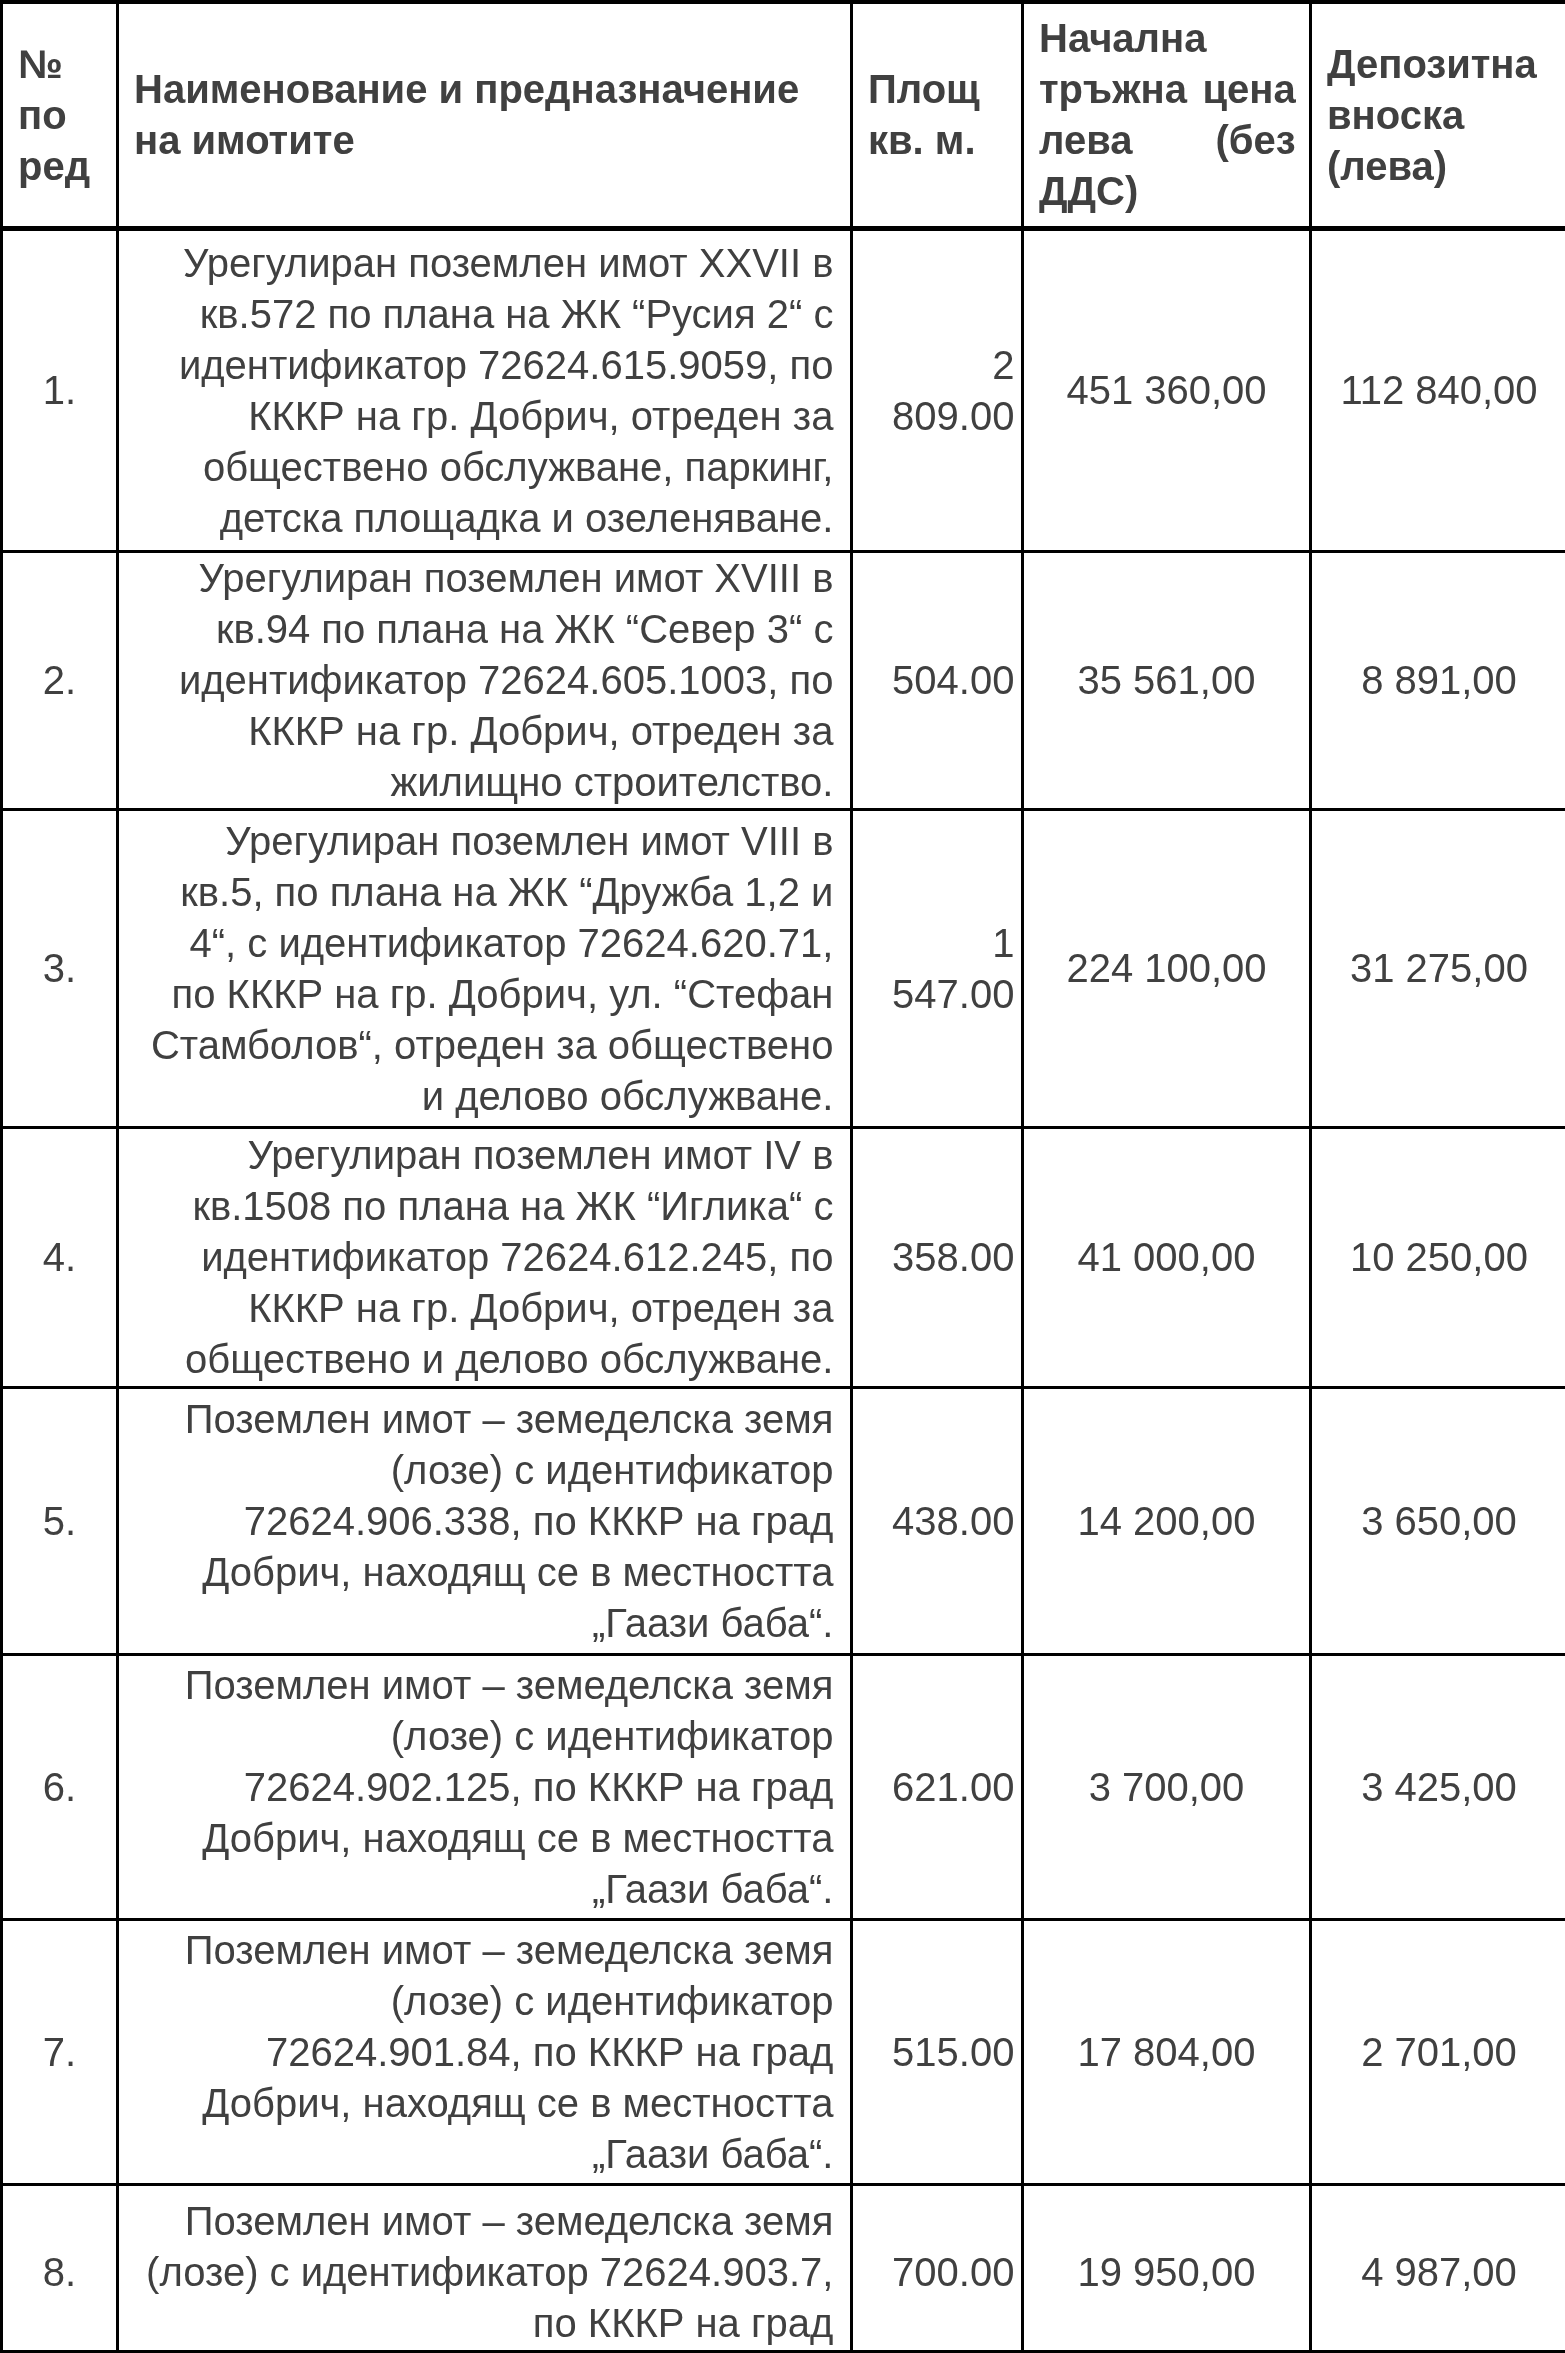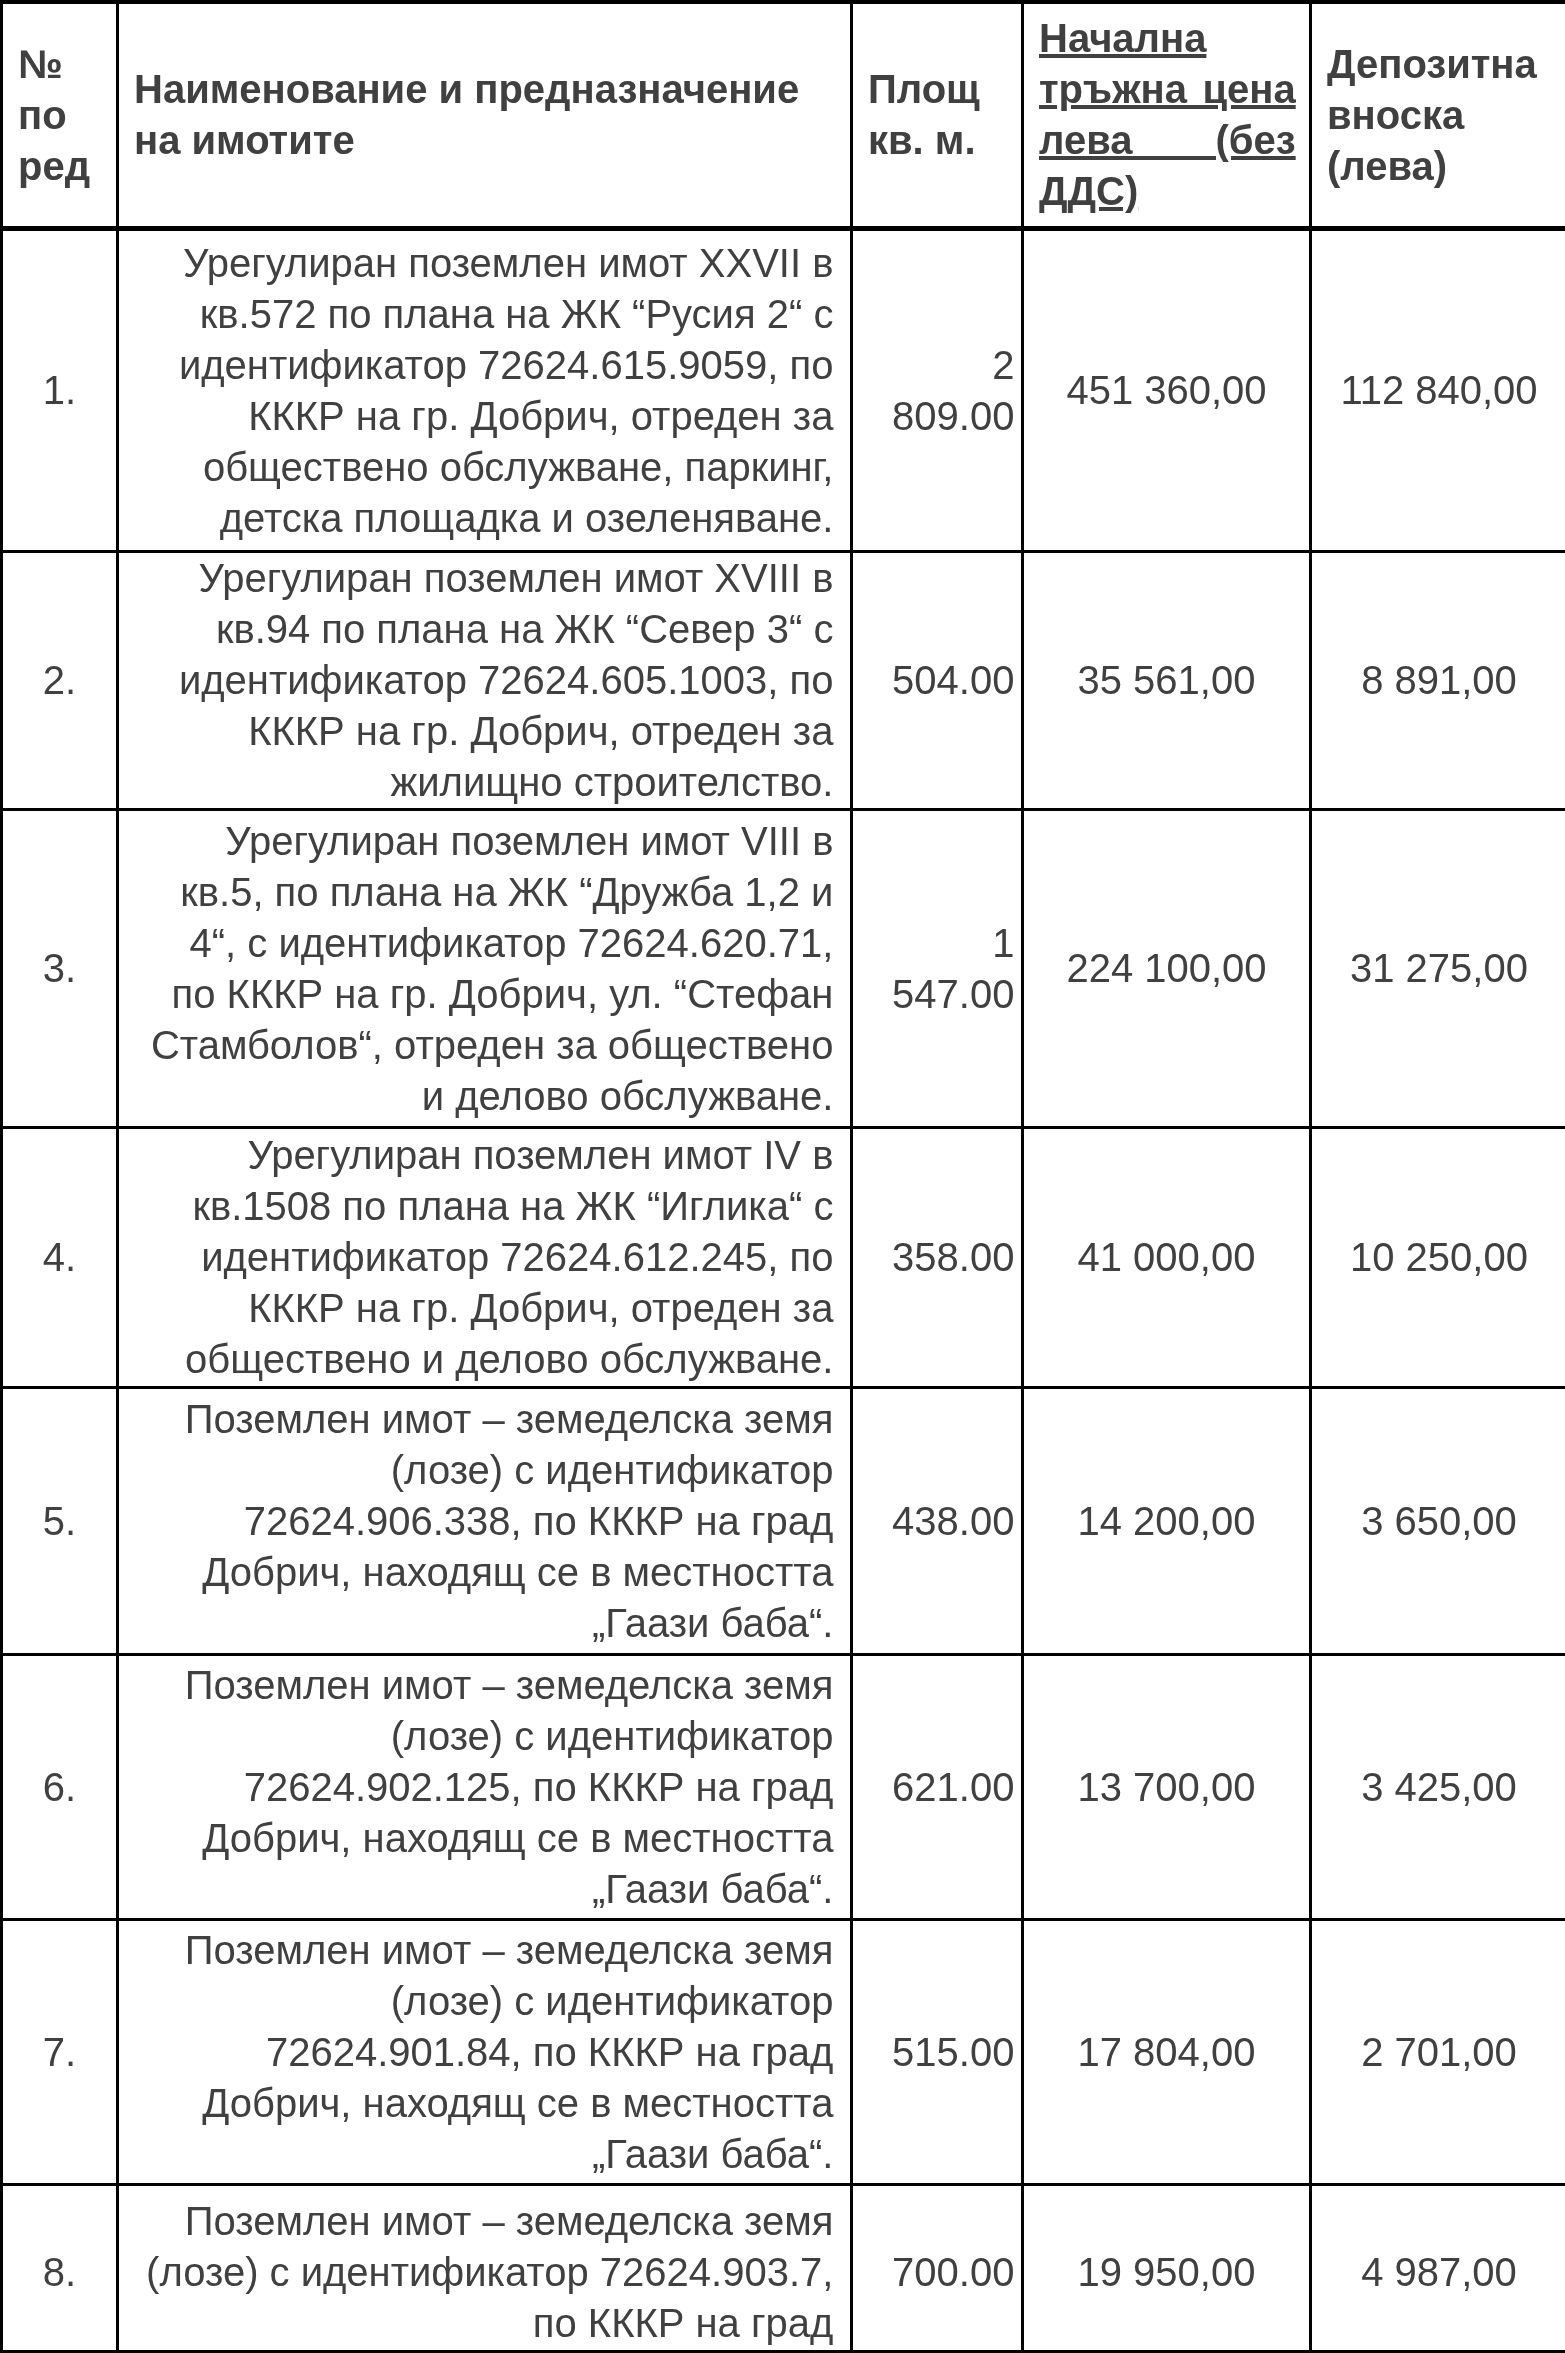--- a/index.html
+++ b/index.html
@@ -41,21 +41,21 @@
     overflow: hidden;
     word-wrap: break-word;
   }
   thead th {
     font-weight: bold;
     text-align: left;
     padding: 0 13.3px 0 15px;
     border-bottom-width: 5.8px;
     height: 222px;
   }
-  thead th.h-price { text-align: justify; text-decoration: underline; }
+  thead th.h-price { text-align: justify; }
 
   td.cell-num     { text-align: center; padding: 0 5px; }
   td.cell-desc    { text-align: right; padding: 0 16.6px 0 20px; }
   td.cell-area    { text-align: right; padding: 0 6.6px; }
   td.cell-price   { text-align: center; padding: 0 10px; margin-left: 15px; }
   td.cell-deposit { text-align: center; padding: 0 10px; }
 
   tr.r1 { height: 323px; }
   tr.r2 { height: 255px; }
   tr.r3 { height: 318px; }
@@ -118,21 +118,21 @@
       <td class="cell-num">5.</td>
       <td class="cell-desc">Поземлен имот – земеделска земя (лозе) с идентификатор 72624.906.338, по КККР на град Добрич, находящ се в местността „Гаази баба“.</td>
       <td class="cell-area">438.00</td>
       <td class="cell-price">14 200,00</td>
       <td class="cell-deposit">3 650,00</td>
     </tr>
     <tr class="r6">
       <td class="cell-num">6.</td>
       <td class="cell-desc">Поземлен имот – земеделска земя (лозе) с идентификатор 72624.902.125, по КККР на град Добрич, находящ се в местността „Гаази баба“.</td>
       <td class="cell-area">621.00</td>
-      <td class="cell-price">13 700,00</td>
+      <td class="cell-price">3 700,00</td>
       <td class="cell-deposit">3 425,00</td>
     </tr>
     <tr class="r7">
       <td class="cell-num">7.</td>
       <td class="cell-desc">Поземлен имот – земеделска земя (лозе) с идентификатор 72624.901.84, по КККР на град Добрич, находящ се в местността „Гаази баба“.</td>
       <td class="cell-area">515.00</td>
       <td class="cell-price">17 804,00</td>
       <td class="cell-deposit">2 701,00</td>
     </tr>
     <tr class="r8">

